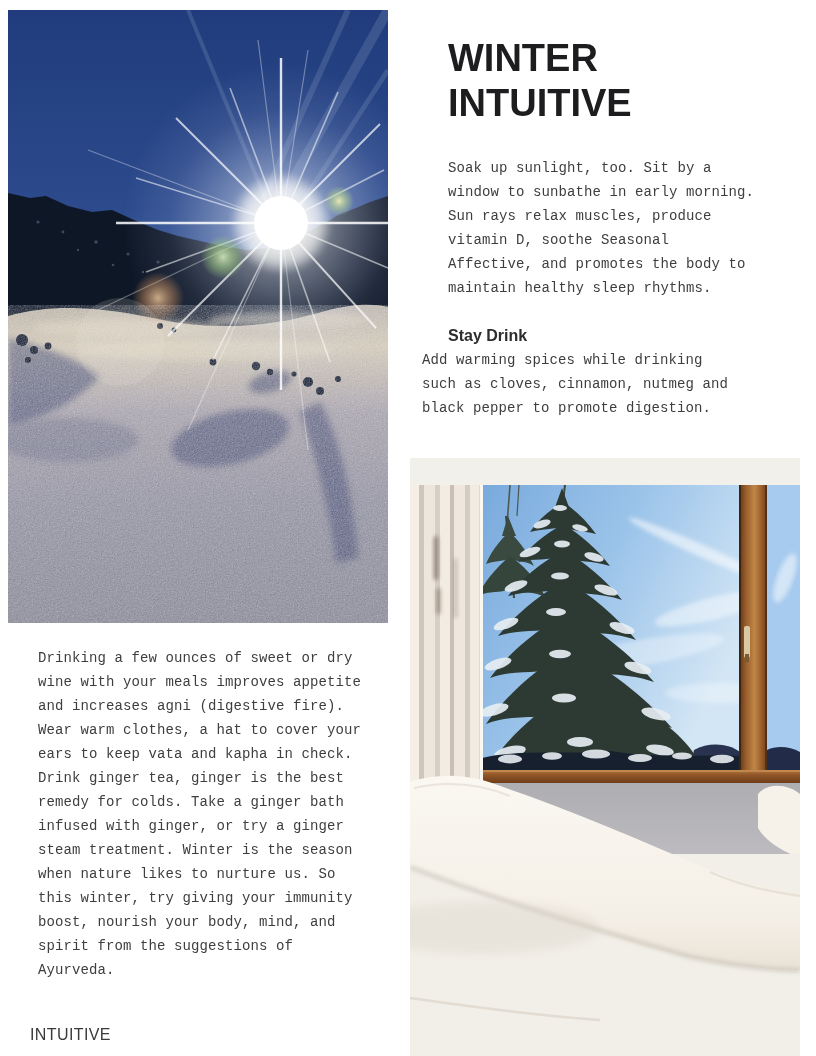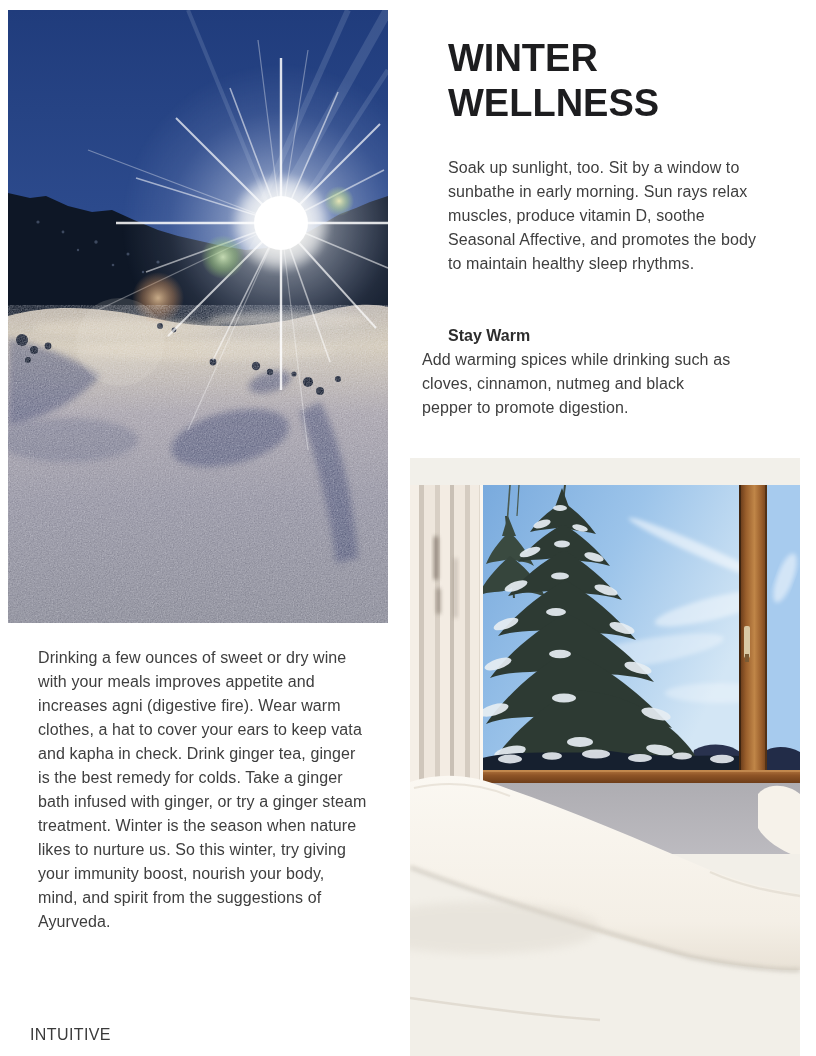--- a/index.html
+++ b/index.html
@@ -9,21 +9,21 @@
   }
   .photo{position:absolute;overflow:hidden;}
   .photo svg{display:block;}
   .photo-left{left:8px;top:10px;width:380px;height:613px;}
   .photo-right{left:410px;top:458px;width:390px;height:598px;}
   .article-title{
     position:absolute;left:448px;top:36px;width:280px;
     font-size:38px;line-height:45px;font-weight:700;color:#1d1d1f;letter-spacing:0px;
   }
   .body-text{
-    font-size:16px;line-height:24px;color:#3e3e3e;letter-spacing:0.1px;
+    font-size:14px;line-height:24px;color:#3e3e3e;letter-spacing:0.1px;font-family:Liberation Mono, monospace;
   }
   .intro{position:absolute;left:448px;top:156px;width:308px;}
   .stay-warm-heading{
     position:absolute;left:448px;top:324px;width:308px;
     font-size:16px;line-height:24px;font-weight:700;color:#2d2d2d;
   }
   .stay-warm-body{position:absolute;left:422px;top:348px;width:312px;}
   .left-para{
     position:absolute;left:38px;top:646px;width:330px;text-align:left;
   }
@@ -183,25 +183,25 @@
         <circle cx="331" cy="191" r="15" fill="url(#flareYellow)"></circle>
         <circle cx="215" cy="247" r="22" fill="url(#flareGreen)"></circle>
         <circle cx="150" cy="288" r="26" fill="url(#flareOrange)"></circle>
         <circle cx="112" cy="332" r="44" fill="#e8ddd4" opacity="0.16"></circle>
       </g>
 
       <rect x="0" y="295" width="380" height="318" filter="url(#grain)" opacity="0.5"></rect>
     </svg>
   </div>
 
-  <h1 class="article-title" style="margin:0;">WINTER WELLNESS</h1>
+  <h1 class="article-title" style="margin:0;">WINTER INTUITIVE</h1>
 
   <p class="body-text intro" style="margin:0;">Soak up sunlight, too. Sit by a window to sunbathe in early morning. Sun rays relax muscles, produce vitamin D, soothe Seasonal Affective, and promotes the body to maintain healthy sleep rhythms.</p>
 
-  <div class="stay-warm-heading">Stay Warm</div>
+  <div class="stay-warm-heading">Stay Drink</div>
   <p class="body-text stay-warm-body" style="margin:0;">Add warming spices while drinking such as cloves, cinnamon, nutmeg and black pepper to promote digestion.</p>
 
   <div class="photo photo-right" role="img" aria-label="Bedroom with white bedding, cream curtain and wood-framed window onto a snow-covered evergreen">
     <svg width="390" height="598" viewBox="0 0 390 598" preserveAspectRatio="none">
       <defs>
         <linearGradient id="sky2" x1="0" y1="0" x2="1" y2="0.55">
           <stop offset="0" stop-color="#79aadd"></stop>
           <stop offset="0.5" stop-color="#9cc4ea"></stop>
           <stop offset="1" stop-color="#d3e6f5"></stop>
         </linearGradient>

